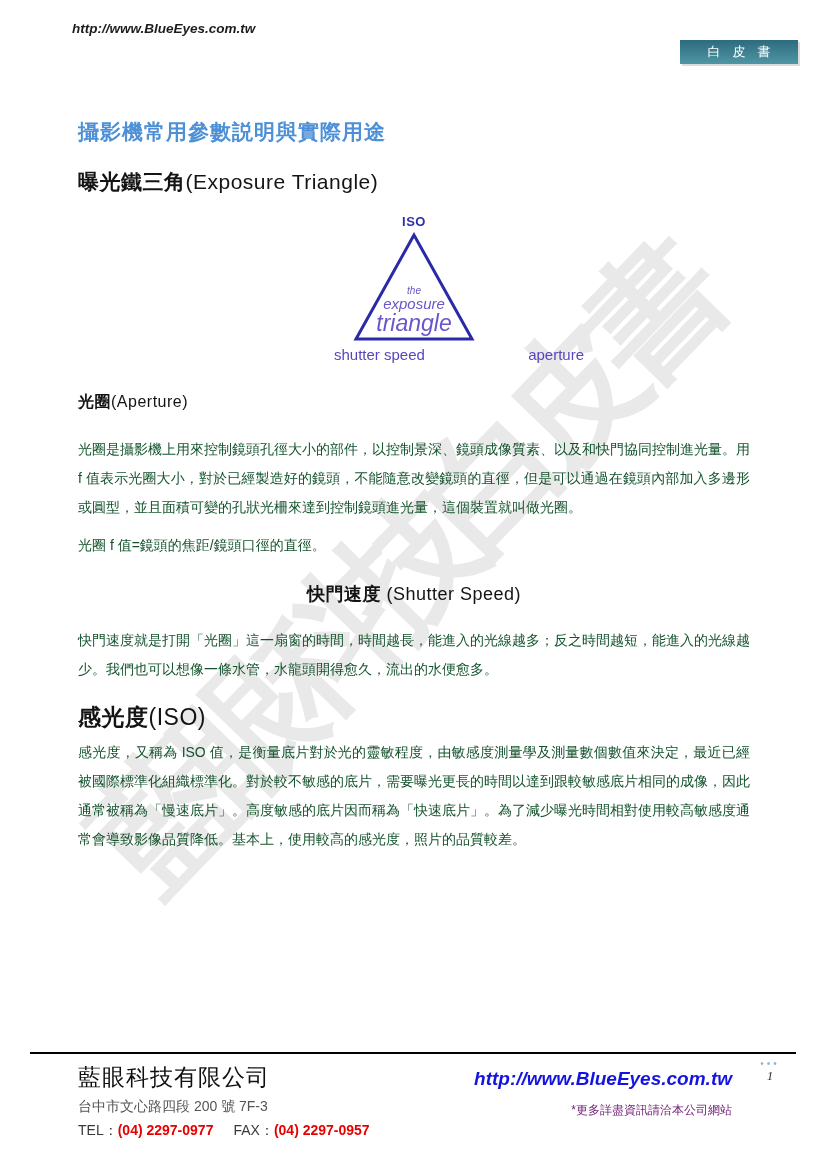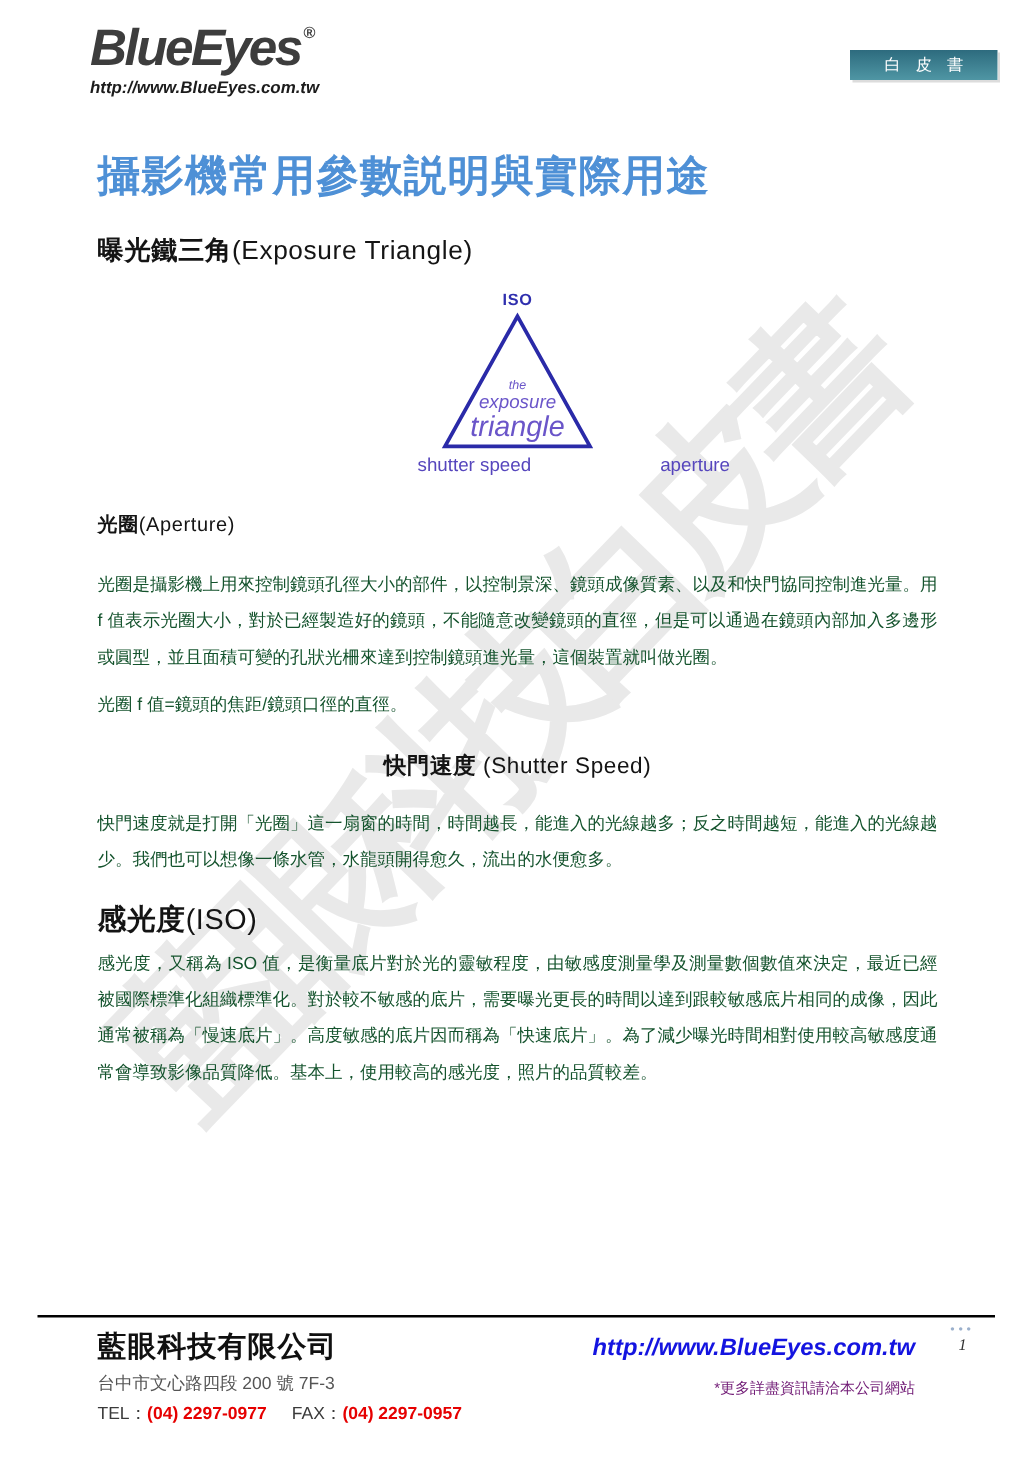--- a/index.html
+++ b/index.html
@@ -27,21 +27,21 @@
   
   .watermark{
     position:absolute;top:570px;left:405px;
     transform:translate(-50%,-50%) rotate(-46deg);
     font-size:135px;font-weight:700;color:#e9e9e9;
     letter-spacing:-18px;white-space:nowrap;z-index:0;pointer-events:none;
   }
   
   .content{position:absolute;top:108px;left:78px;width:672px;z-index:1;}
   h1{
-    margin:10px 0 22px;font-size:34px;font-weight:700;color:#4e90d6;letter-spacing:1px;
+    margin:10px 0 22px;font-size:21px;font-weight:700;color:#4e90d6;letter-spacing:1px;
   }
   h2{margin:0;color:#141414;letter-spacing:0.5px;}
   h2 .zh{font-weight:700;}
   h2 .en{font-weight:400;}
   .h2-first{font-size:21px;margin:0 0 0 0;}
   .h2-aperture{font-size:16px;margin-top:26px;}
   .h2-shutter{font-size:18px;margin-top:22px;text-align:center;}
   .h2-iso{font-size:23px;margin-top:18px;}
   
   .diagram{margin:18px auto 0;width:250px;position:relative;text-align:center;height:152px;}
@@ -60,38 +60,37 @@
     color:#5646bd;font-size:15px;margin-left:45px;
   }
   
   p{font-size:14px;line-height:29px;color:#14532d;text-align:justify;margin:0;}
   .p-ap1{margin-top:22px;}
   .p-ap2{margin-top:9px;}
   .p-sh{margin-top:20px;}
   .p-iso{margin-top:5px;}
   
   .footer{position:absolute;left:30px;top:1052px;width:766px;border-top:2px solid #000;z-index:1;}
-  .company{position:absolute;left:48px;top:8px;font-size:23px;font-weight:700;color:#101010;letter-spacing:1px;}
+  .company{position:absolute;left:48px;top:8px;font-size:23px;font-weight:400;color:#101010;letter-spacing:1px;}
   .f-url{position:absolute;right:64px;top:14px;color:#1414e0;font-weight:700;font-style:italic;font-size:19px;}
   .page-marker{position:absolute;right:6px;top:6px;width:40px;text-align:center;}
   .dots{color:#9bb0cc;font-size:10px;letter-spacing:3px;line-height:8px;display:block;}
   .pagenum{font-style:italic;font-size:13px;color:#333;font-family:"Liberation Serif",serif;display:block;}
   .address{position:absolute;left:48px;top:44px;color:#555;font-size:14px;}
   .note{position:absolute;right:64px;top:48px;color:#701a75;font-size:12px;}
   .telfax{position:absolute;left:48px;top:68px;font-size:14px;color:#3a3a3a;}
   .telnum{color:#e60000;font-weight:700;}
   .fax-label{margin-left:20px;}
 </style>
 </head>
 <body>
 
 <div class="page">
 
   <div class="logo">
-    <div class="brand"><span>BlueEyes</span><span class="reg">®</span></div>
     <div class="logo-url">http://www.BlueEyes.com.tw</div>
   </div>
   <div class="badge">白皮書</div>
 
   <div class="watermark">藍眼科技白皮書</div>
 
   <div class="content">
     <h1>攝影機常用參數説明與實際用途</h1>
 
     <h2 class="h2-first">

